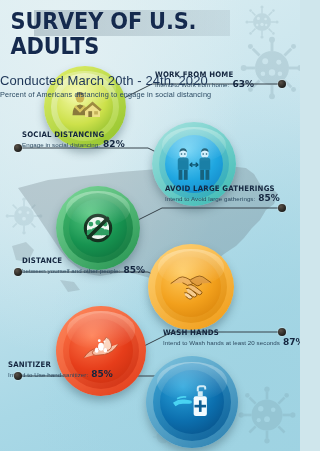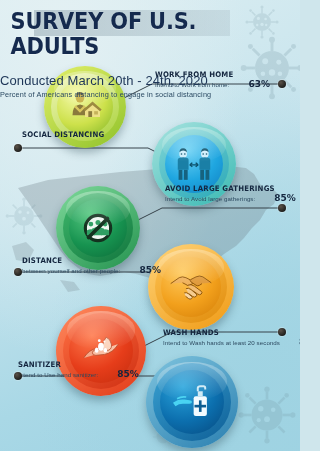--- a/index.html
+++ b/index.html
@@ -64,21 +64,21 @@
 
   
   .label{position:absolute;z-index:7;}
   .label .hd{
     font-family:"DejaVu Sans", sans-serif;
     font-weight:bold;font-size:7.6px;color:#14263f;
     letter-spacing:.2px;transform:scaleX(.92);transform-origin:left center;
     white-space:nowrap;
   }
   .label.right .hd{transform-origin:left center;}
-  .label .rowline{display:flex;align-items:baseline;gap:19px;white-space:nowrap;}
+  .label .rowline{display:flex;align-items:baseline;gap:3px;white-space:nowrap;}
   .label .desc{font-size:6.2px;color:#2d4a60;letter-spacing:.05px;}
   .label .pct{
     font-family:"DejaVu Sans", sans-serif;
     font-weight:bold;font-size:9px;color:#14263f;
   }
   .connector{position:absolute;z-index:3;pointer-events:none;}
   .dot{
     position:absolute;width:8px;height:8px;border-radius:50%;
     background:radial-gradient(circle at 35% 32%,#5a5148,#20201e 70%);
     box-shadow:0 0 0 1px rgba(255,255,255,.25);
@@ -295,20 +295,24 @@
           <path d="M21,25 H31"></path>
           <path d="M21,25 l3,-2.4 M21,25 l3,2.4 M31,25 l-3,-2.4 M31,25 l-3,2.4"></path>
         </g>
       </svg>
     </div>
     <div class="gloss"></div>
   </div>
 
   <div class="label left" style="left:22px;top:130px;">
     <div class="hd">SOCIAL DISTANCING</div>
+    <div class="rowline">
+      <span class="desc">Engage in social distancing:</span>
+      <span class="pct">82%</span>
+    </div>
   </div>
   <div class="dot" style="left:14px;top:144px;"></div>
 
   <div class="node" style="left:56px;top:186px;width:84px;height:84px;">
     <div class="ring-outer" style="inset:0;background:linear-gradient(145deg,#7ed99a,#24924f);"></div>
     <div class="ring-mid" style="inset:7px;background:linear-gradient(145deg,#3fb96c,#13773f);"></div>
     <div class="ring-in" style="inset:13px;background:radial-gradient(circle at 36% 26%,#54c77f,#179350 55%,#0c6b38 100%);">
       <svg viewBox="0 0 48 48" width="38" height="38">
         <circle cx="24" cy="24" r="16" fill="#eef7f1"></circle>
         <circle cx="24" cy="24" r="16" fill="none" stroke="#14321f" stroke-width="4"></circle>
@@ -406,21 +410,21 @@
           <rect x="33" y="10" width="6" height="6" fill="#cde9f5"></rect>
           <path d="M33,10 L33,6 q0,-2 3,-2 l4,0 q2,0 2,2 l0,2" fill="none" stroke="#cde9f5" stroke-width="2.4"></path>
           <rect x="34.4" y="21" width="3.2" height="14" fill="#0c5d92"></rect>
           <rect x="29" y="26.4" width="14" height="3.2" fill="#0c5d92"></rect>
         </g>
       </svg>
     </div>
     <div class="gloss"></div>
   </div>
 
-  <div class="label left" style="left:18px;top:360px;">
+  <div class="label left" style="left:8px;top:360px;">
     <div class="hd">SANITIZER</div>
     <div class="rowline">
       <span class="desc">Intend to Use hand sanitizer:</span>
       <span class="pct">85%</span>
     </div>
   </div>
   <div class="dot" style="left:14px;top:372px;"></div>
 
 </div>
 

